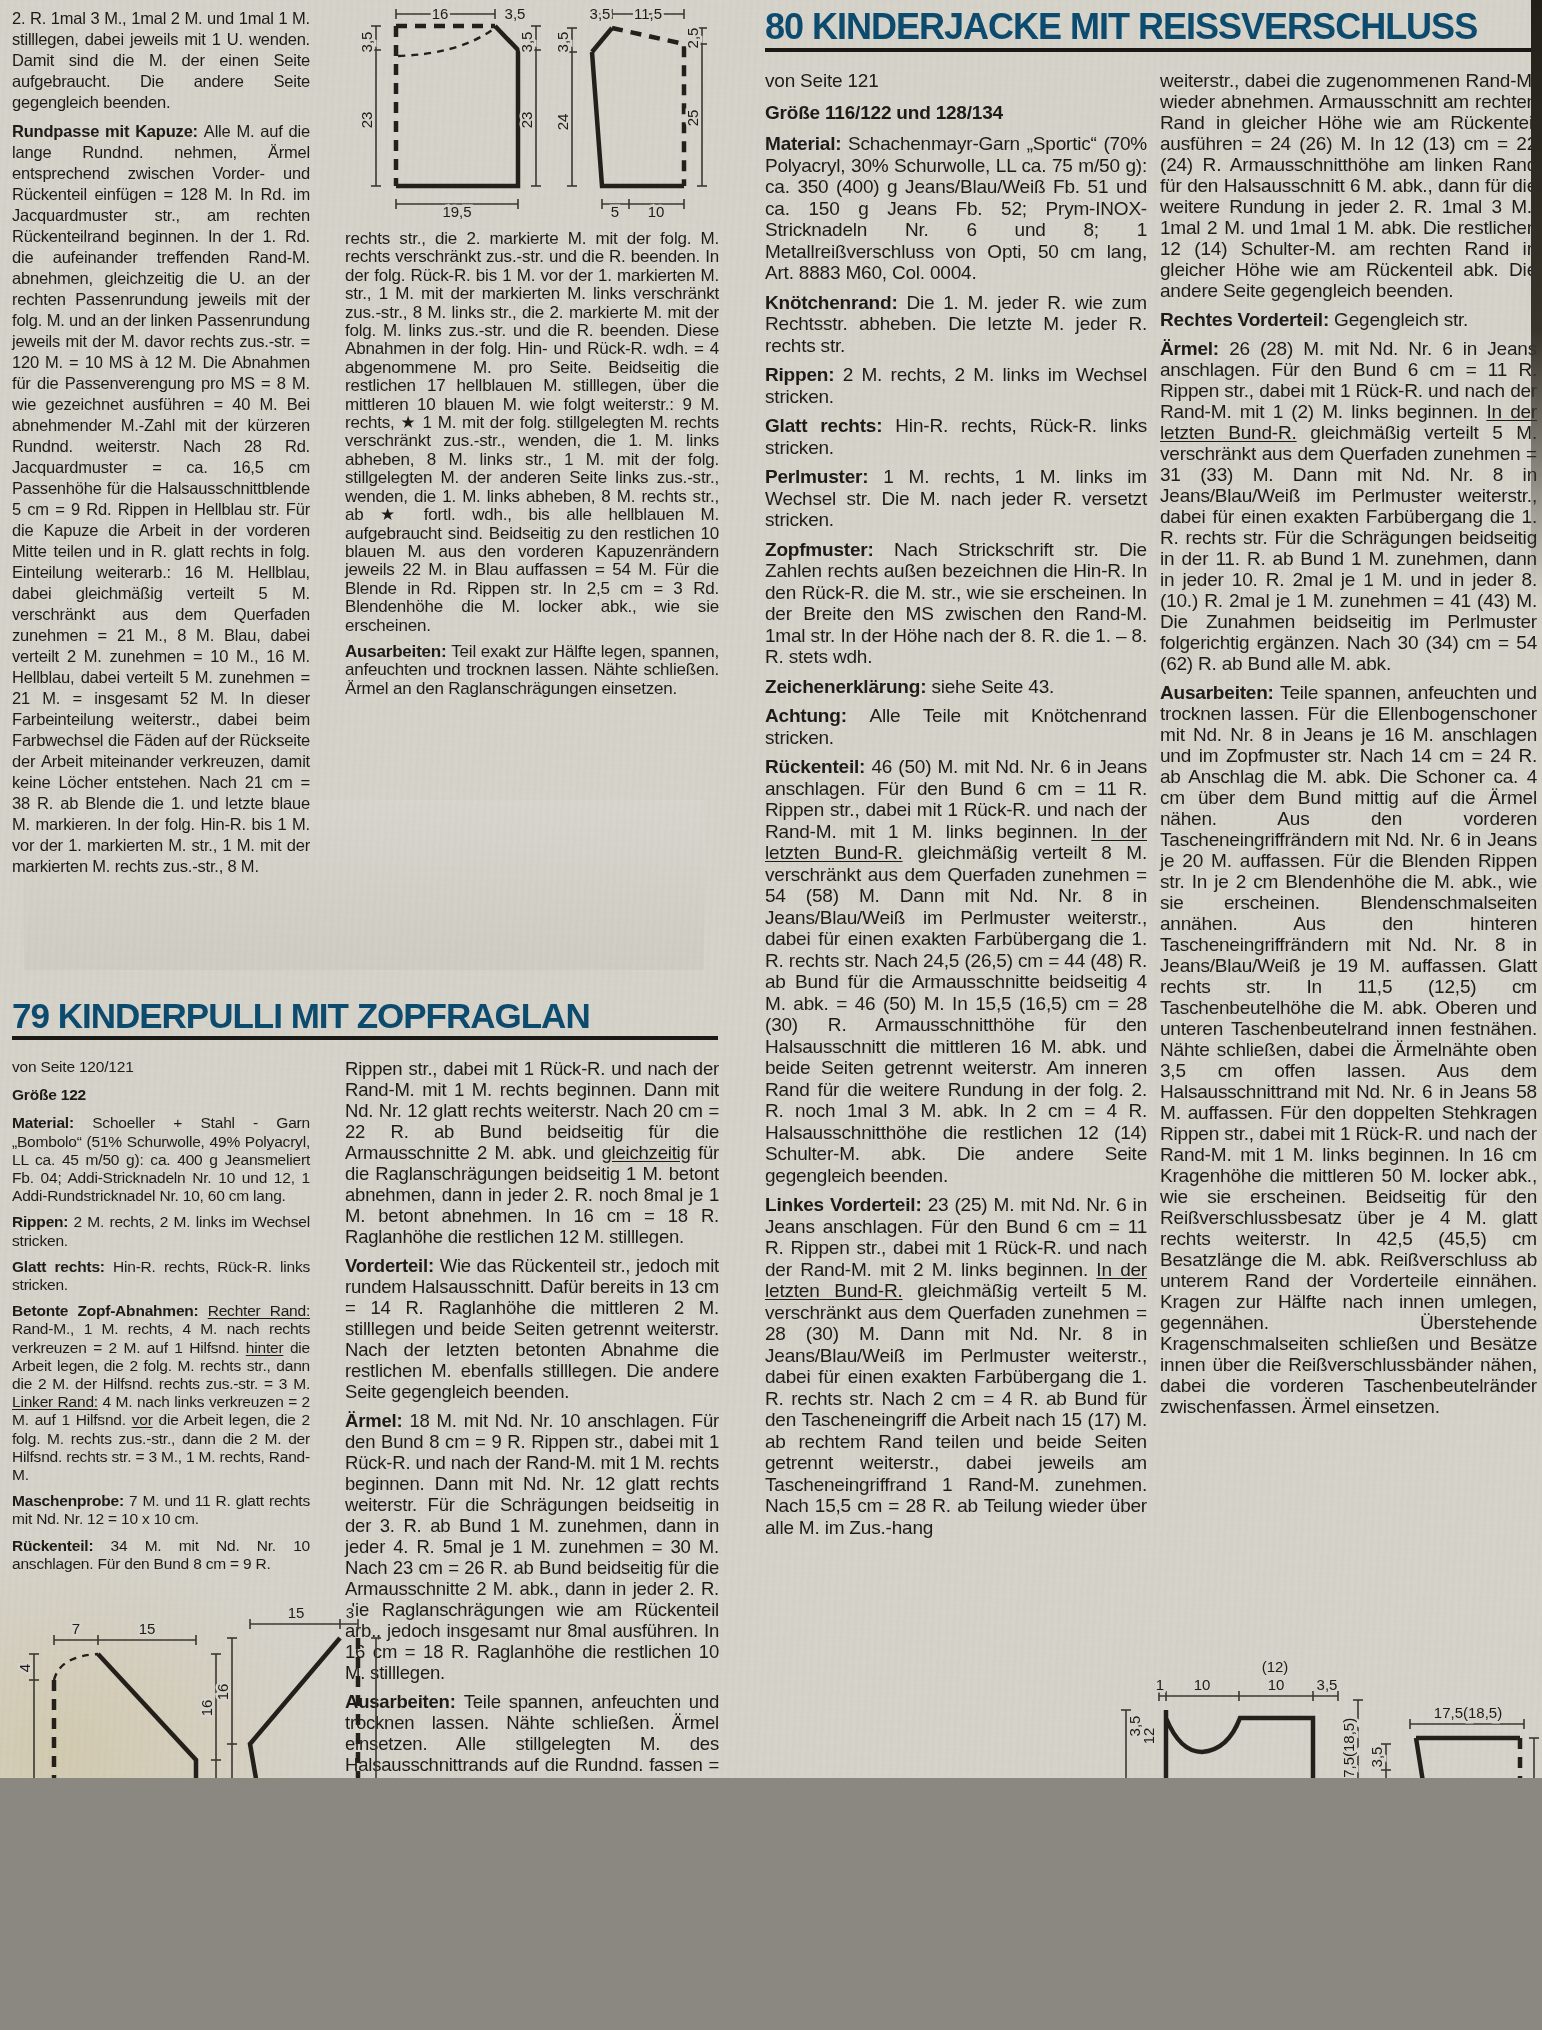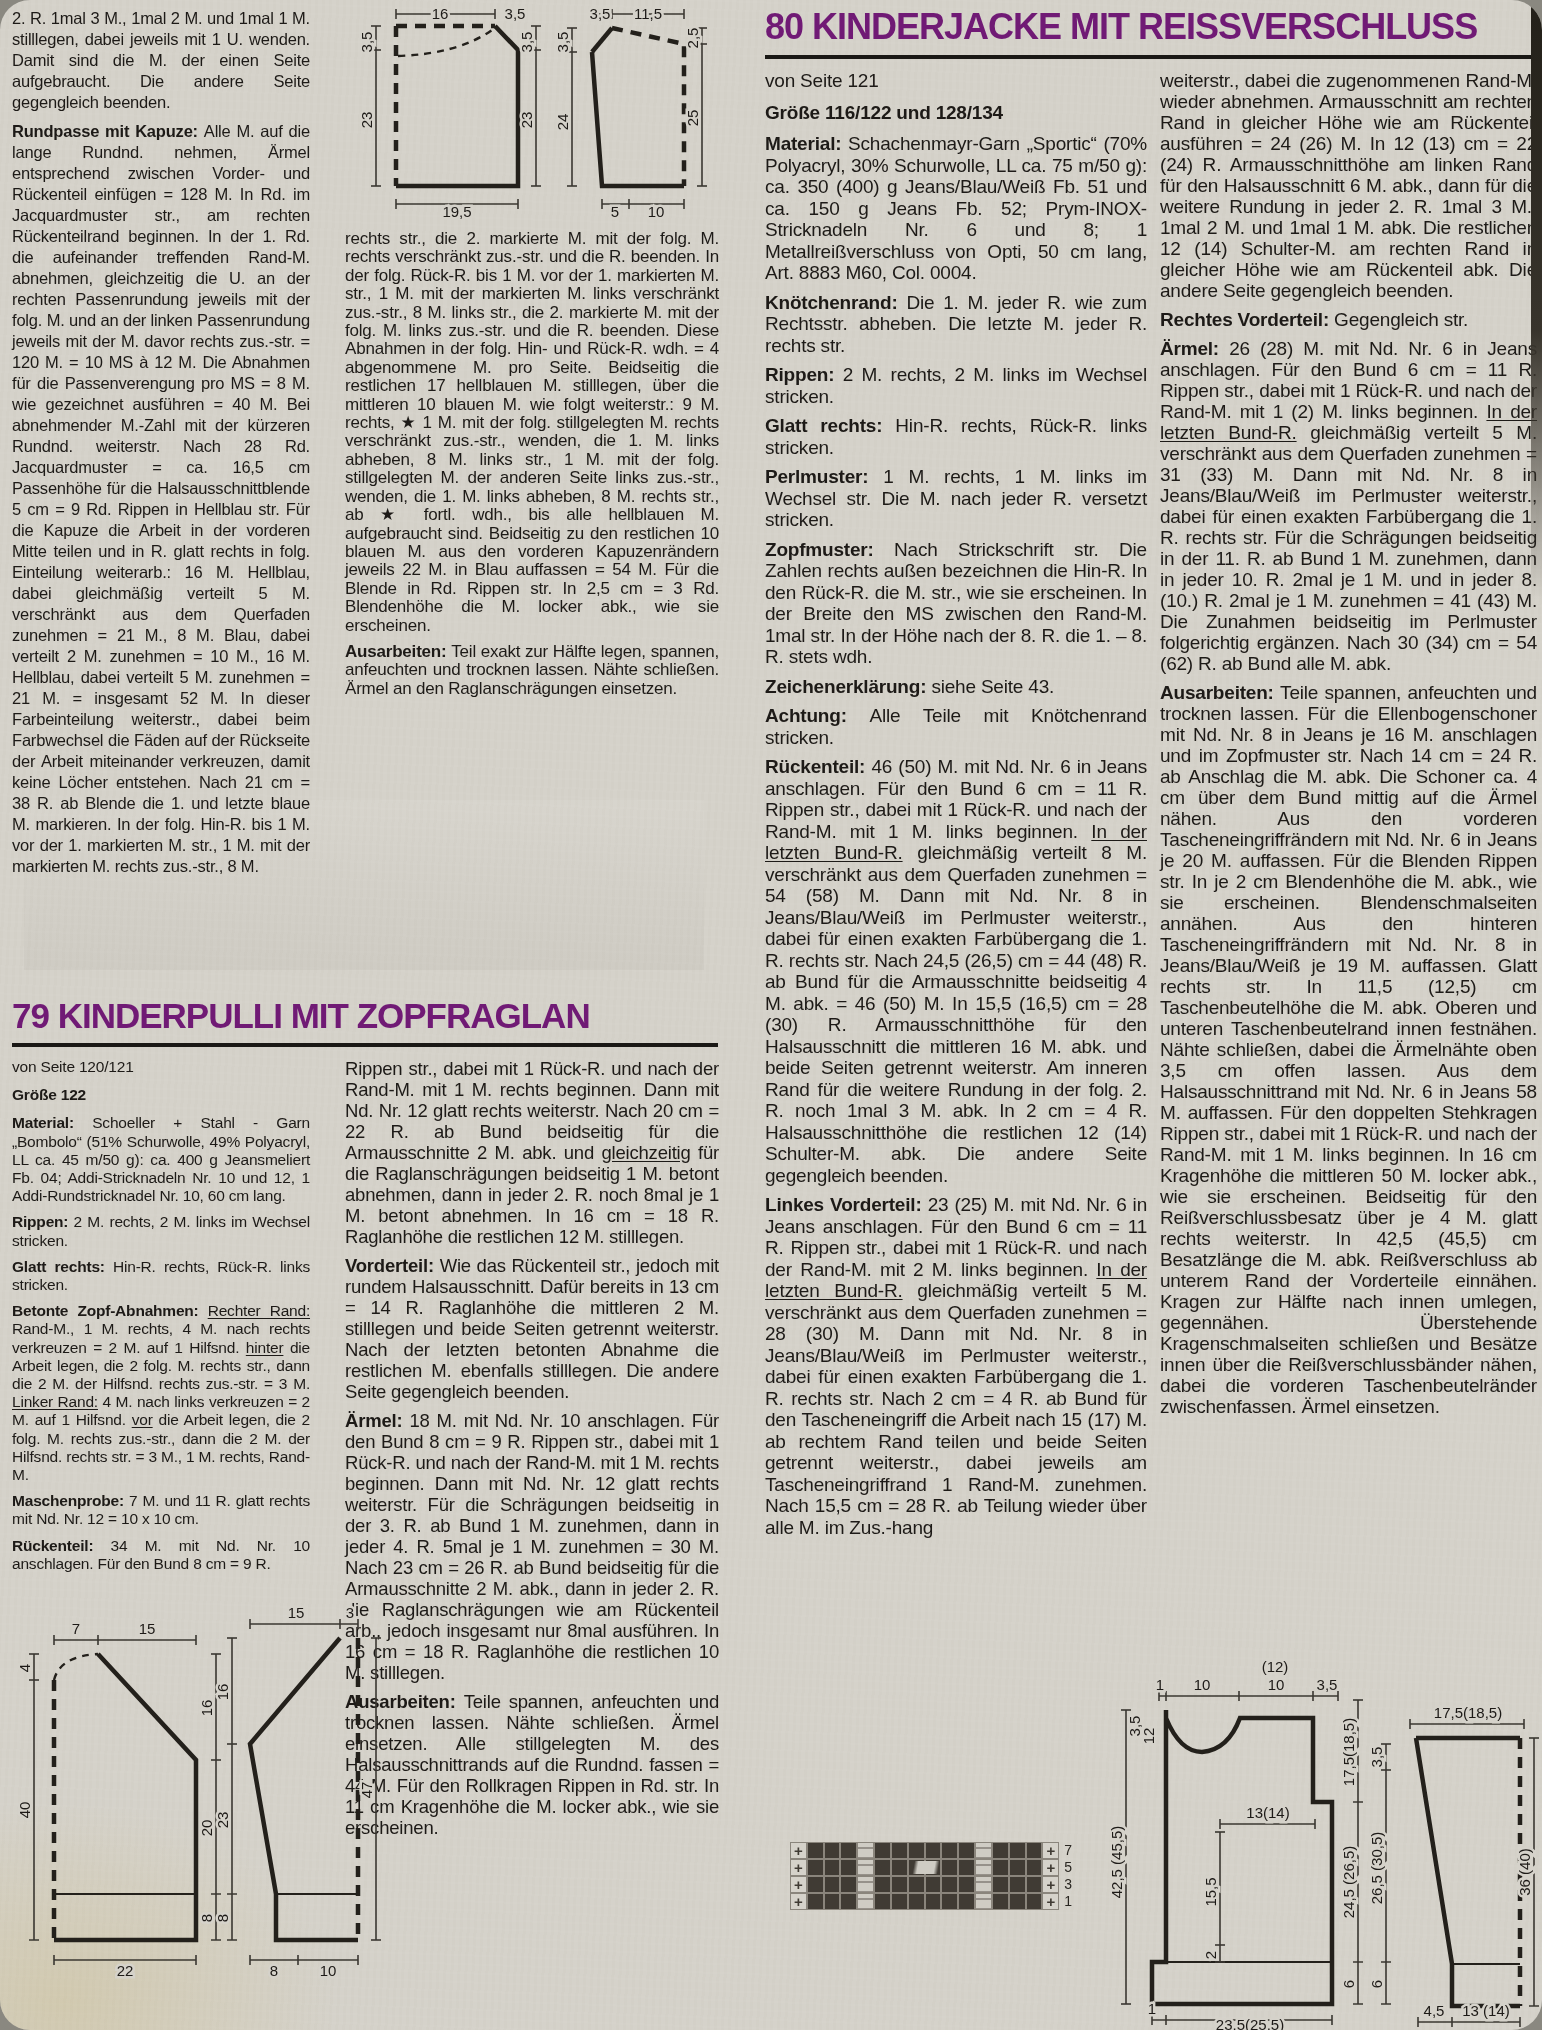--- a/index.html
+++ b/index.html
@@ -1,17 +1,17 @@
 <!DOCTYPE html>
 <html lang="de"><head>
 <meta charset="utf-8">
 <style>
   html,body{margin:0;padding:0;}
   body{background:#8a8880;font-family:"Liberation Sans",sans-serif;}
-  #page{position:relative;width:1542px;height:2030px;background:#d5d2ca;overflow:hidden;color:#1d1a17;border-radius:30px;}
+  #page{position:relative;width:1542px;height:1778px;background:#d5d2ca;overflow:hidden;color:#1d1a17;}
   #page .noise{position:absolute;inset:0;pointer-events:none;opacity:.5;
     background:
       repeating-linear-gradient(93deg, rgba(120,115,105,.05) 0 3px, rgba(0,0,0,0) 3px 7px),
       repeating-linear-gradient(2deg, rgba(255,255,255,.05) 0 2px, rgba(0,0,0,0) 2px 9px);}
   .stain-bl{position:absolute;left:0;bottom:0;width:340px;height:230px;pointer-events:none;
     background:radial-gradient(ellipse at 18% 88%, rgba(196,168,72,.20), rgba(196,168,72,0) 70%);}
   .edge-shadow{position:absolute;right:0;top:0;width:11px;height:600px;pointer-events:none;
     background:linear-gradient(180deg,#232019 0%,#38342c 55%,rgba(56,52,44,0) 100%);}
   .ghost{position:absolute;left:24px;top:800px;width:680px;height:170px;pointer-events:none;
     background:linear-gradient(180deg,rgba(255,255,255,.06),rgba(90,85,75,.05));}
@@ -23,22 +23,22 @@
   .b{font-weight:700;}
   .u{text-decoration:underline;text-underline-offset:2px;}
 
   #col-hood-1{left:12px;top:8px;width:298px;font-size:16.5px;line-height:21px;letter-spacing:-.2px;}
   #col-hood-2{left:345px;top:230px;width:374px;font-size:17px;line-height:18.4px;letter-spacing:-.2px;}
   #col79-1{left:12px;top:1058px;width:298px;font-size:15.5px;line-height:18.2px;letter-spacing:-.2px;}
   #col79-2{left:345px;top:1058px;width:374px;font-size:18.5px;line-height:21px;letter-spacing:-.2px;}
   #col80-a{left:765px;top:70px;width:382px;font-size:19px;line-height:21.5px;letter-spacing:-.2px;}
   #col80-b{left:1160px;top:70px;width:377px;font-size:19px;line-height:21px;letter-spacing:-.2px;}
 
-  .headline{position:absolute;font-weight:700;color:#701a75;letter-spacing:-1px;
-    border-bottom:4px solid #1a1815;padding-bottom:7px;white-space:nowrap;}
+  .headline{position:absolute;font-weight:700;color:#0c4a6e;letter-spacing:-1px;
+    border-bottom:4px solid #1a1815;white-space:nowrap;}
   #headline79{left:12px;top:996px;width:706px;font-size:35px;}
   #headline80{left:765px;top:6px;width:770px;font-size:36px;}
 
   svg text{font-family:"Liberation Sans",sans-serif;font-size:15px;fill:#1d1a17;
     paint-order:stroke;stroke:#d5d2ca;stroke-width:5px;}
   svg .dim{stroke:#3a3731;stroke-width:1.6;}
   svg .solid{stroke:#23201b;stroke-width:4.5;fill:none;stroke-linejoin:miter;}
   svg .thin{stroke:#23201b;stroke-width:2;fill:none;}
   svg .dash{stroke:#23201b;stroke-width:4.5;fill:none;stroke-dasharray:11 8;}
   svg .dashthin{stroke:#23201b;stroke-width:2.4;fill:none;stroke-dasharray:7 6;}

